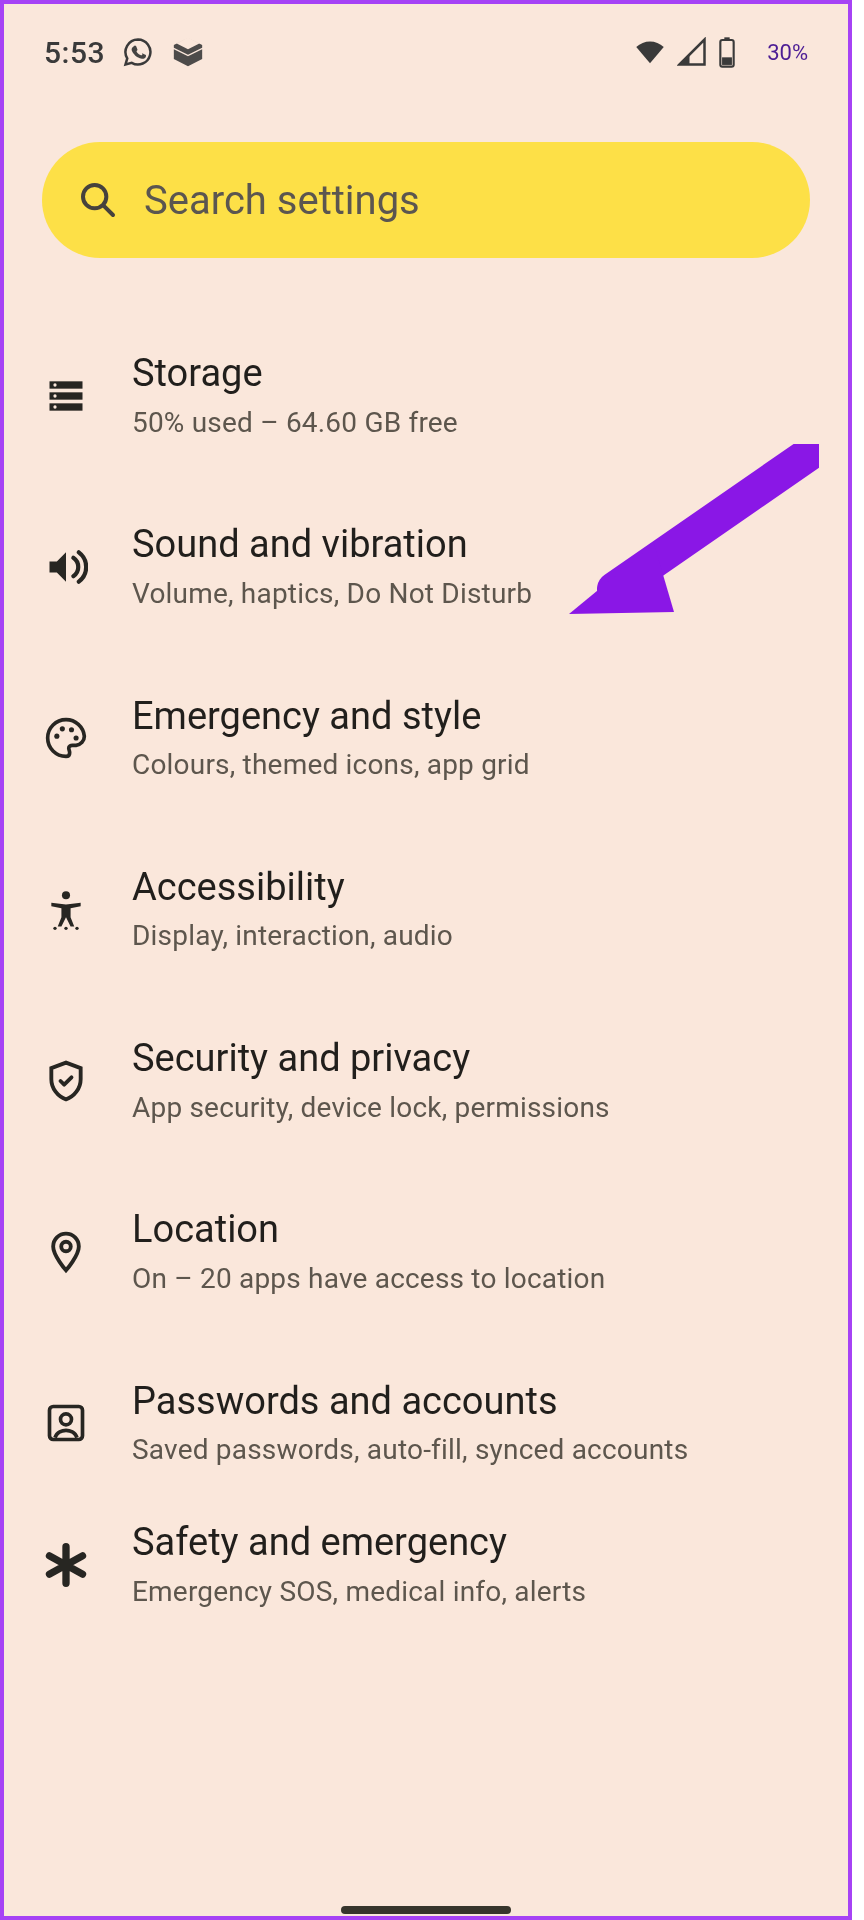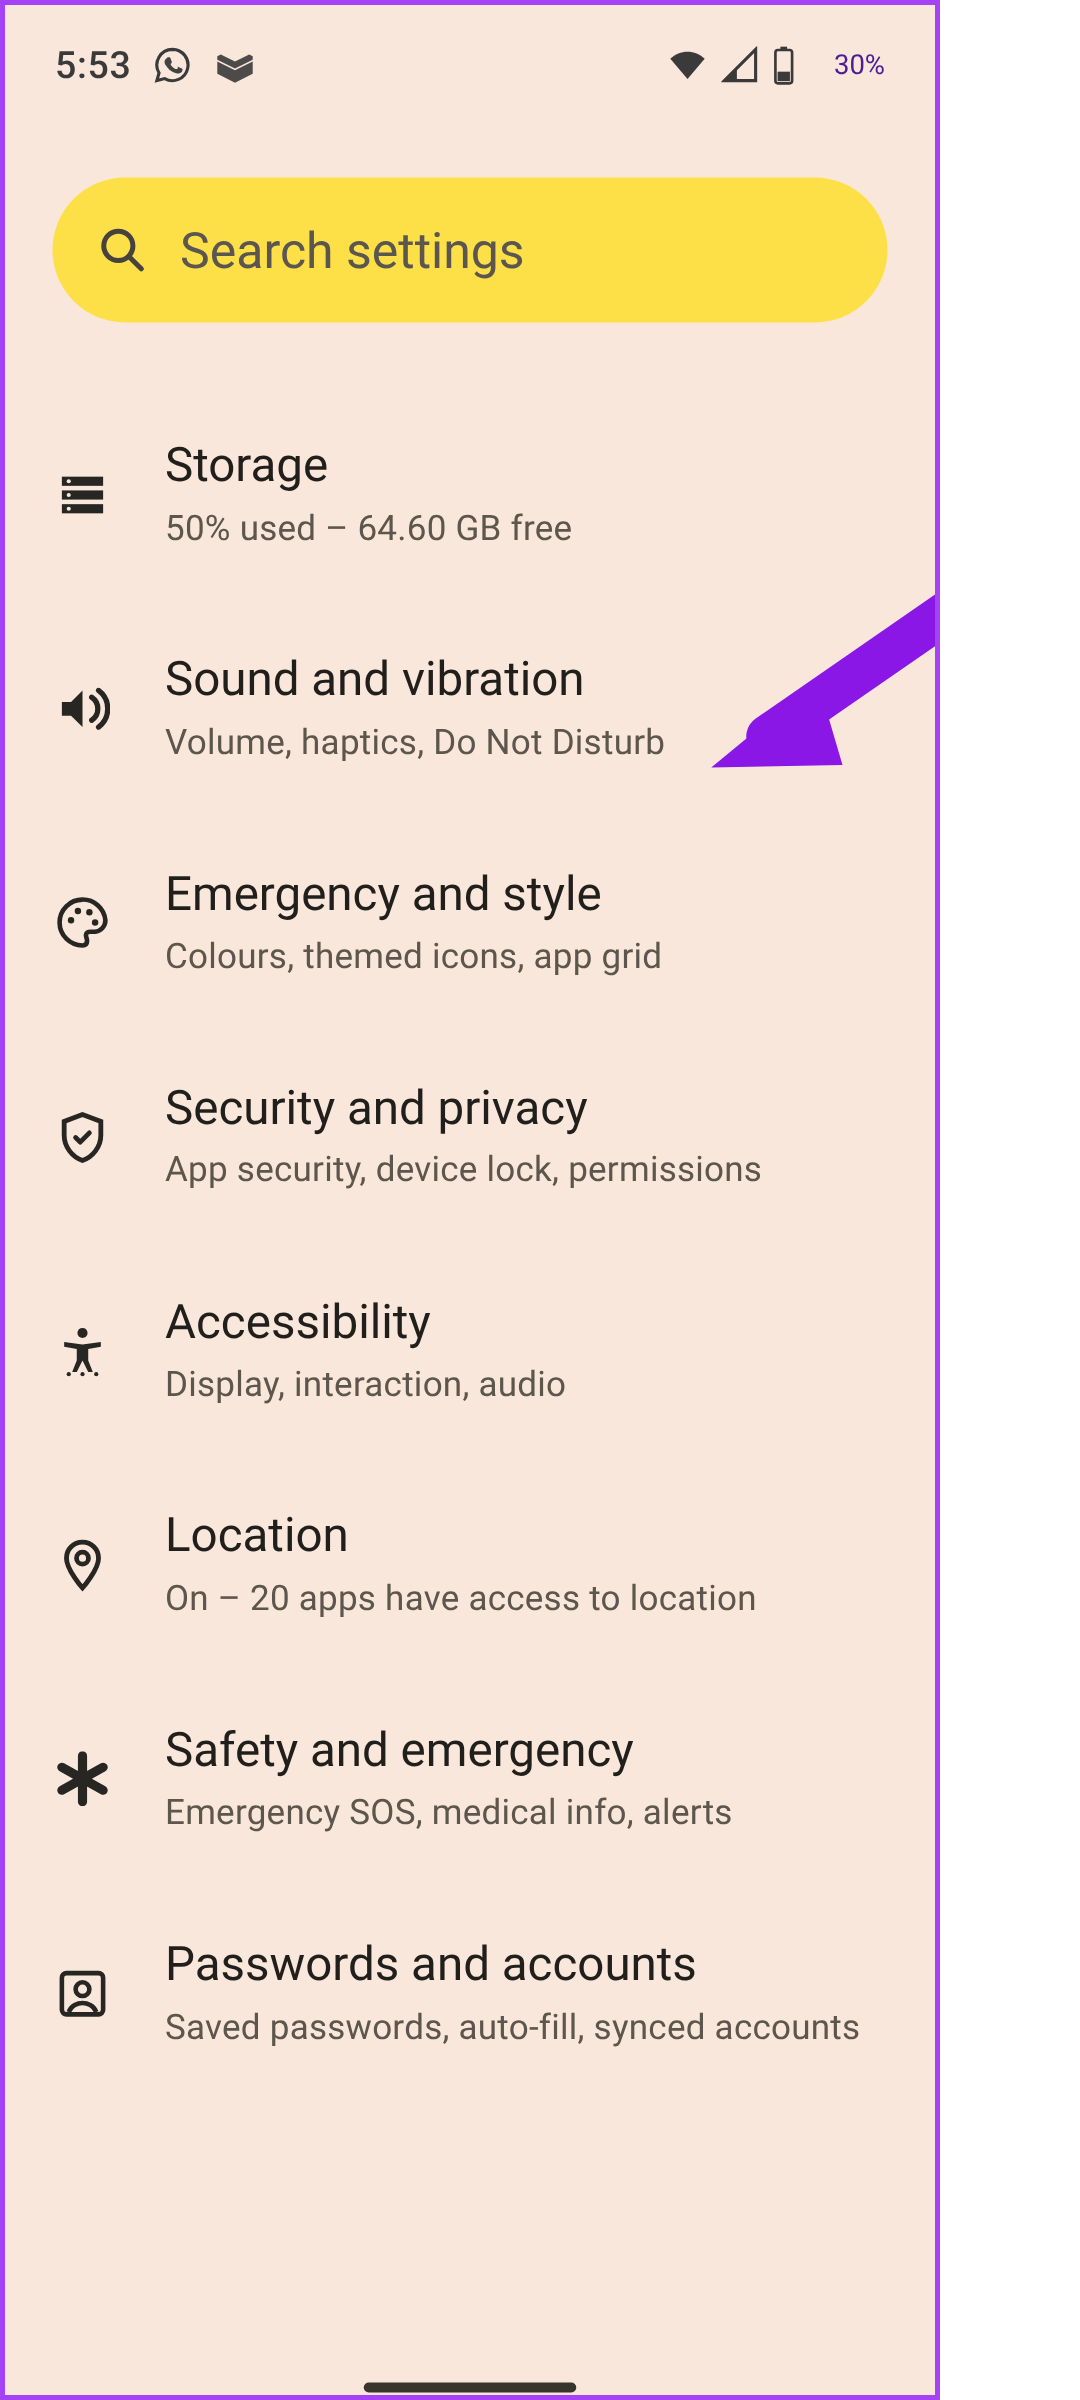--- a/index.html
+++ b/index.html
@@ -3,21 +3,21 @@
 <meta charset="utf-8">
 <style>
   * { box-sizing: border-box; margin: 0; padding: 0; }
   html, body { width: 864px; height: 1920px; }
   body {
     font-family: -apple-system, Roboto, "Segoe UI", Arial, sans-serif;
     background: #fff;
     position: relative;
   }
   .device-frame {
-    width: 752px;
+    width: 852px;
     height: 1920px;
     border: 4px solid #a642f5;
     background: #fae7db;
     position: relative;
     overflow: hidden;
   }
   
   .status-bar {
     display: flex;
     justify-content: space-between;
@@ -196,82 +196,82 @@
       </span>
       <div class="item-text">
         <span class="item-title">Emergency and style</span>
         <span class="item-sub">Colours, themed icons, app grid</span>
       </div>
     </div>
 
     <div class="list-item">
       <span class="item-icon">
         <svg viewBox="0 0 24 24">
-            <path d="M12 2 4 5v6c0 5 3.5 9.5 8 11 4.5-1.5 8-6 8-11V5l-8-3z" fill="none" stroke="#272622" stroke-width="2.1"></path>
-            <path d="M9 12l2 2 4-4" fill="none" stroke="#272622" stroke-width="2.1" stroke-linecap="round" stroke-linejoin="round"></path>
-          </svg>
-      </span>
-      <div class="item-text">
-        <span class="item-title">Security and privacy</span>
-        <span class="item-sub">App security, device lock, permissions</span>
-      </div>
-    </div>
-
-    <div class="list-item">
-      <span class="item-icon">
-        <svg viewBox="0 0 24 24">
             <circle cx="12" cy="4" r="2.2"></circle>
             <path d="M4 8l8 1 8-1v2l-5.5 1v5l2 5h-2l-2.5-5-2.5 5h-2l2-5v-5L4 10V8z"></path>
             <circle cx="6" cy="22" r="0.9"></circle>
             <circle cx="12" cy="22" r="0.9"></circle>
             <circle cx="18" cy="22" r="0.9"></circle>
           </svg>
       </span>
       <div class="item-text">
         <span class="item-title">Accessibility</span>
         <span class="item-sub">Display, interaction, audio</span>
       </div>
     </div>
 
     <div class="list-item">
       <span class="item-icon">
         <svg viewBox="0 0 24 24">
+            <path d="M12 2 4 5v6c0 5 3.5 9.5 8 11 4.5-1.5 8-6 8-11V5l-8-3z" fill="none" stroke="#272622" stroke-width="2.1"></path>
+            <path d="M9 12l2 2 4-4" fill="none" stroke="#272622" stroke-width="2.1" stroke-linecap="round" stroke-linejoin="round"></path>
+          </svg>
+      </span>
+      <div class="item-text">
+        <span class="item-title">Security and privacy</span>
+        <span class="item-sub">App security, device lock, permissions</span>
+      </div>
+    </div>
+
+    <div class="list-item">
+      <span class="item-icon">
+        <svg viewBox="0 0 24 24">
             <path d="M12 2a7 7 0 0 0-7 7c0 5 7 13 7 13s7-8 7-13a7 7 0 0 0-7-7z" fill="none" stroke="#272622" stroke-width="2.1"></path>
             <circle cx="12" cy="9" r="2.6" fill="none" stroke="#272622" stroke-width="2.1"></circle>
           </svg>
       </span>
       <div class="item-text">
         <span class="item-title">Location</span>
         <span class="item-sub">On – 20 apps have access to location</span>
-      </div>
-    </div>
-
-    <div class="list-item">
-      <span class="item-icon">
-        <svg viewBox="0 0 24 24">
-            <path d="M12 2v20M3 7l18 10M3 17 21 7" stroke="#272622" stroke-width="4" stroke-linecap="round"></path>
-          </svg>
-      </span>
-      <div class="item-text">
-        <span class="item-title">Safety and emergency</span>
-        <span class="item-sub">Emergency SOS, medical info, alerts</span>
       </div>
     </div>
 
     <div class="list-item" style="padding-bottom:10px;">
       <span class="item-icon">
         <svg viewBox="0 0 24 24">
             <rect x="3" y="3" width="18" height="18" rx="2" fill="none" stroke="#272622" stroke-width="2"></rect>
             <circle cx="12" cy="10" r="3" fill="none" stroke="#272622" stroke-width="2"></circle>
             <path d="M6 20c1-3 4-4 6-4s5 1 6 4" fill="none" stroke="#272622" stroke-width="2"></path>
           </svg>
       </span>
       <div class="item-text">
         <span class="item-title">Passwords and accounts</span>
         <span class="item-sub">Saved passwords, auto-fill, synced accounts</span>
+      </div>
+    </div>
+
+    <div class="list-item">
+      <span class="item-icon">
+        <svg viewBox="0 0 24 24">
+            <path d="M12 2v20M3 7l18 10M3 17 21 7" stroke="#272622" stroke-width="4" stroke-linecap="round"></path>
+          </svg>
+      </span>
+      <div class="item-text">
+        <span class="item-title">Safety and emergency</span>
+        <span class="item-sub">Emergency SOS, medical info, alerts</span>
       </div>
     </div>
 
   </div>
 
   <div class="annotation-arrow">
     <svg viewBox="0 0 260 190">
       <path d="M250 10 L55 145" stroke="#8a17e6" stroke-width="34" stroke-linecap="round"></path>
       <path d="M10 170 L95 100 L115 168 Z" fill="#8a17e6"></path>
     </svg>

